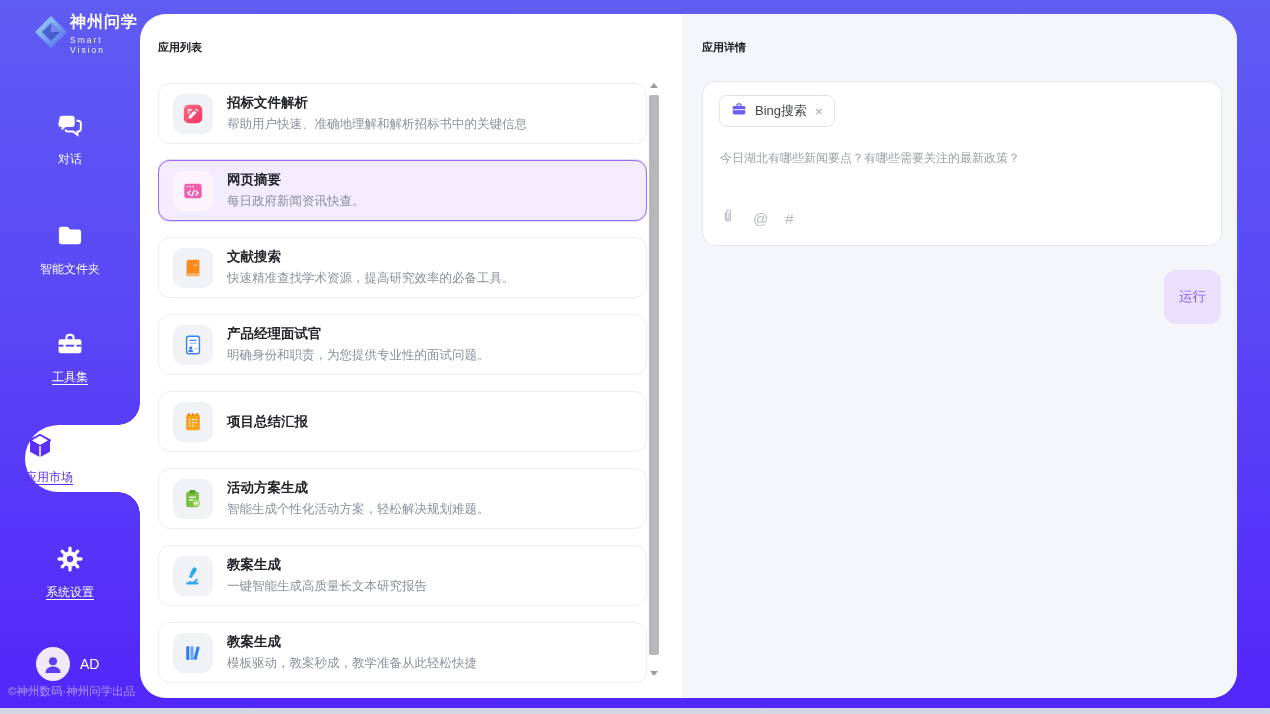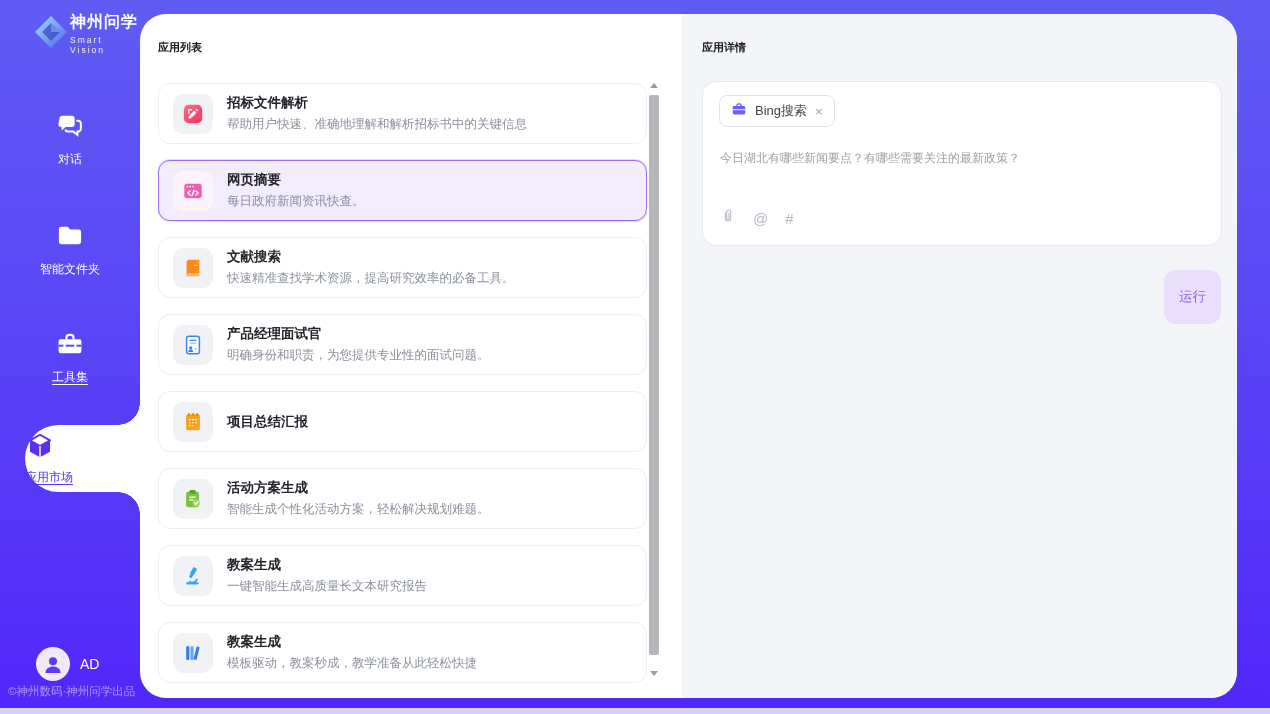--- a/index.html
+++ b/index.html
@@ -132,20 +132,41 @@
         <svg width="30" height="30" viewBox="0 0 24 24">
           <polygon points="4,7.5 12,12 12,21 4,16.5" fill="#5b2ff5"></polygon>
           <polygon points="20,7.5 12,12 12,21 20,16.5" fill="#5b2ff5"></polygon>
           <polygon points="12,3 20,7.5 12,12 4,7.5" fill="#fff" stroke="#5b2ff5" stroke-width="1.6" stroke-linejoin="round"></polygon>
           <line x1="12" y1="12" x2="12" y2="21" stroke="#fff" stroke-width="1.2"></line>
         </svg>
       </span>
       <span class="lbl u">应用市场</span>
     </div>
 
+    <div class="nav-item nav-settings">
+      <span>
+        <svg width="28" height="28" viewBox="0 0 24 24">
+          <g fill="#fff">
+            <circle cx="12" cy="12" r="6.6"></circle>
+            <g>
+              <rect x="10.6" y="1.2" width="2.8" height="5" rx="1.3"></rect>
+              <rect x="10.6" y="17.8" width="2.8" height="5" rx="1.3"></rect>
+              <rect x="10.6" y="1.2" width="2.8" height="5" rx="1.3" transform="rotate(90 12 12)"></rect>
+              <rect x="10.6" y="17.8" width="2.8" height="5" rx="1.3" transform="rotate(90 12 12)"></rect>
+              <rect x="10.6" y="1.2" width="2.8" height="5" rx="1.3" transform="rotate(45 12 12)"></rect>
+              <rect x="10.6" y="17.8" width="2.8" height="5" rx="1.3" transform="rotate(45 12 12)"></rect>
+              <rect x="10.6" y="1.2" width="2.8" height="5" rx="1.3" transform="rotate(135 12 12)"></rect>
+              <rect x="10.6" y="17.8" width="2.8" height="5" rx="1.3" transform="rotate(135 12 12)"></rect>
+            </g>
+          </g>
+          <circle cx="12" cy="12" r="2.7" fill="#5733f7"></circle>
+        </svg>
+      </span>
+      <span class="lbl u">系统设置</span>
+    </div>
 
     <div class="user-row">
       <span class="avatar">
         <svg width="24" height="24" viewBox="0 0 24 24">
           <circle cx="12" cy="9.2" r="4" fill="#5b3df2"></circle>
           <path d="M4.5 21 c0-4.2 3.4-6.4 7.5-6.4 s7.5 2.2 7.5 6.4 z" fill="#5b3df2"></path>
         </svg>
       </span>
       <span class="user-name">AD</span>
     </div>

